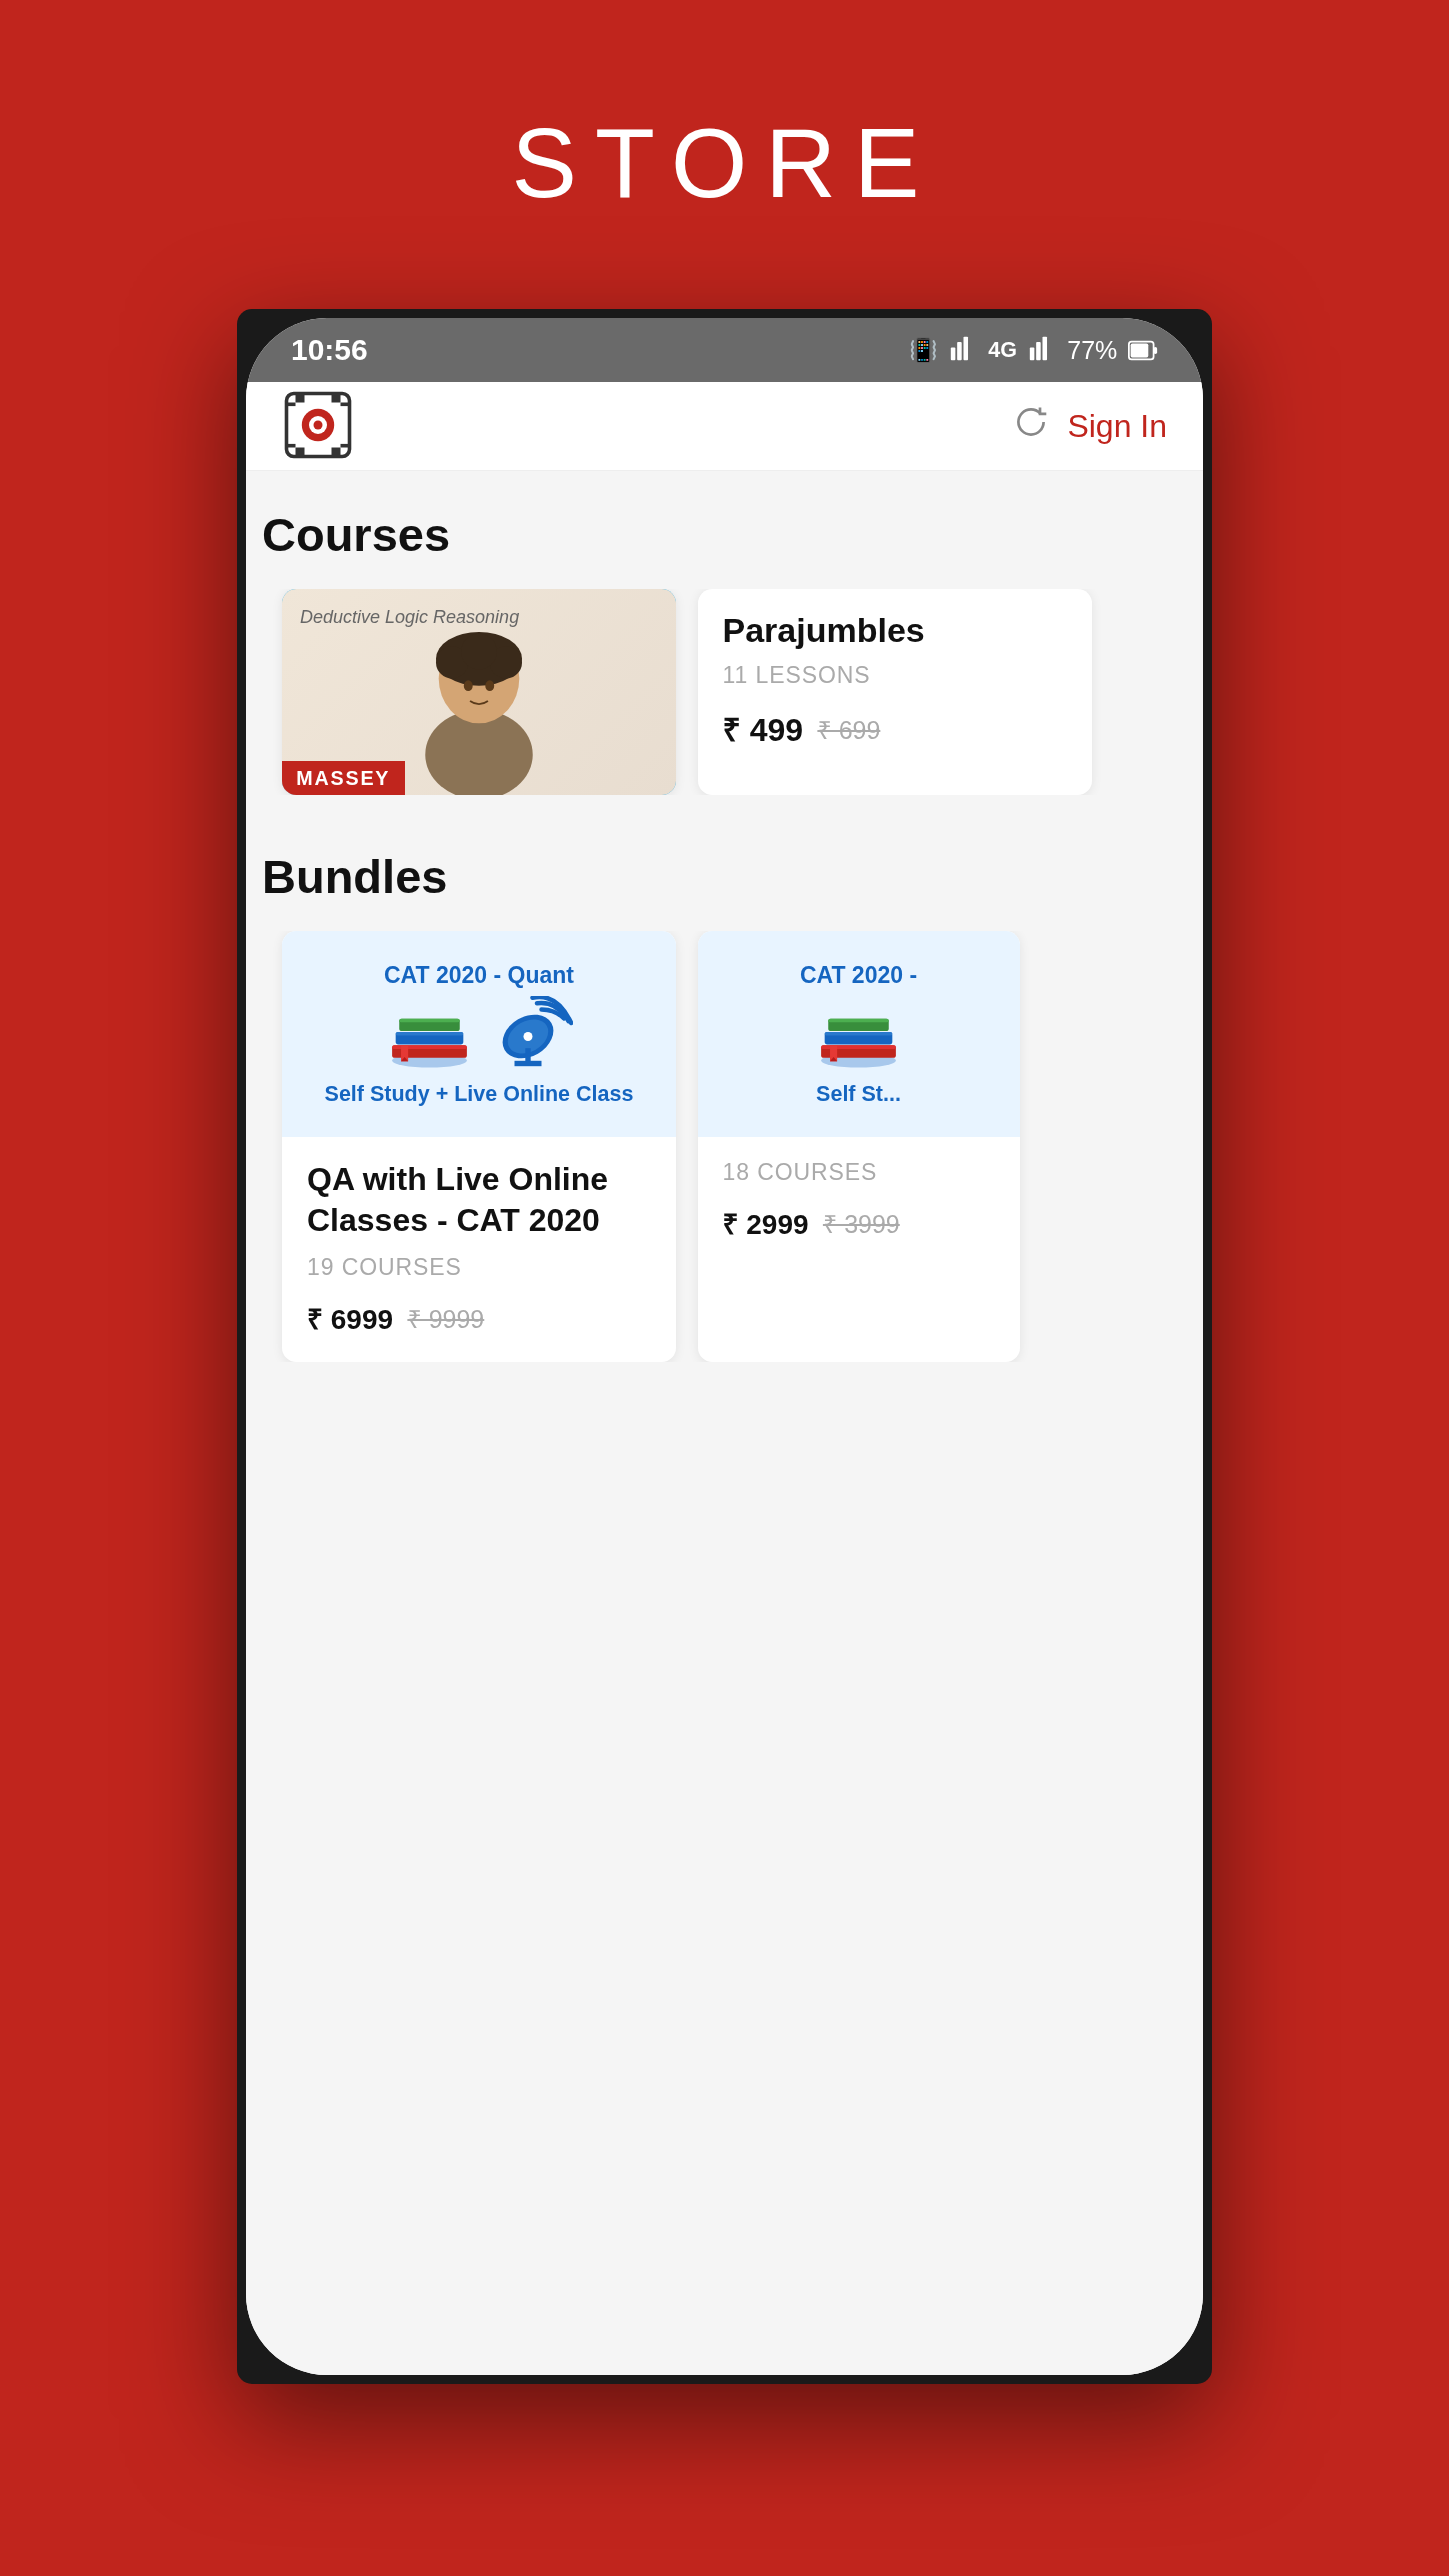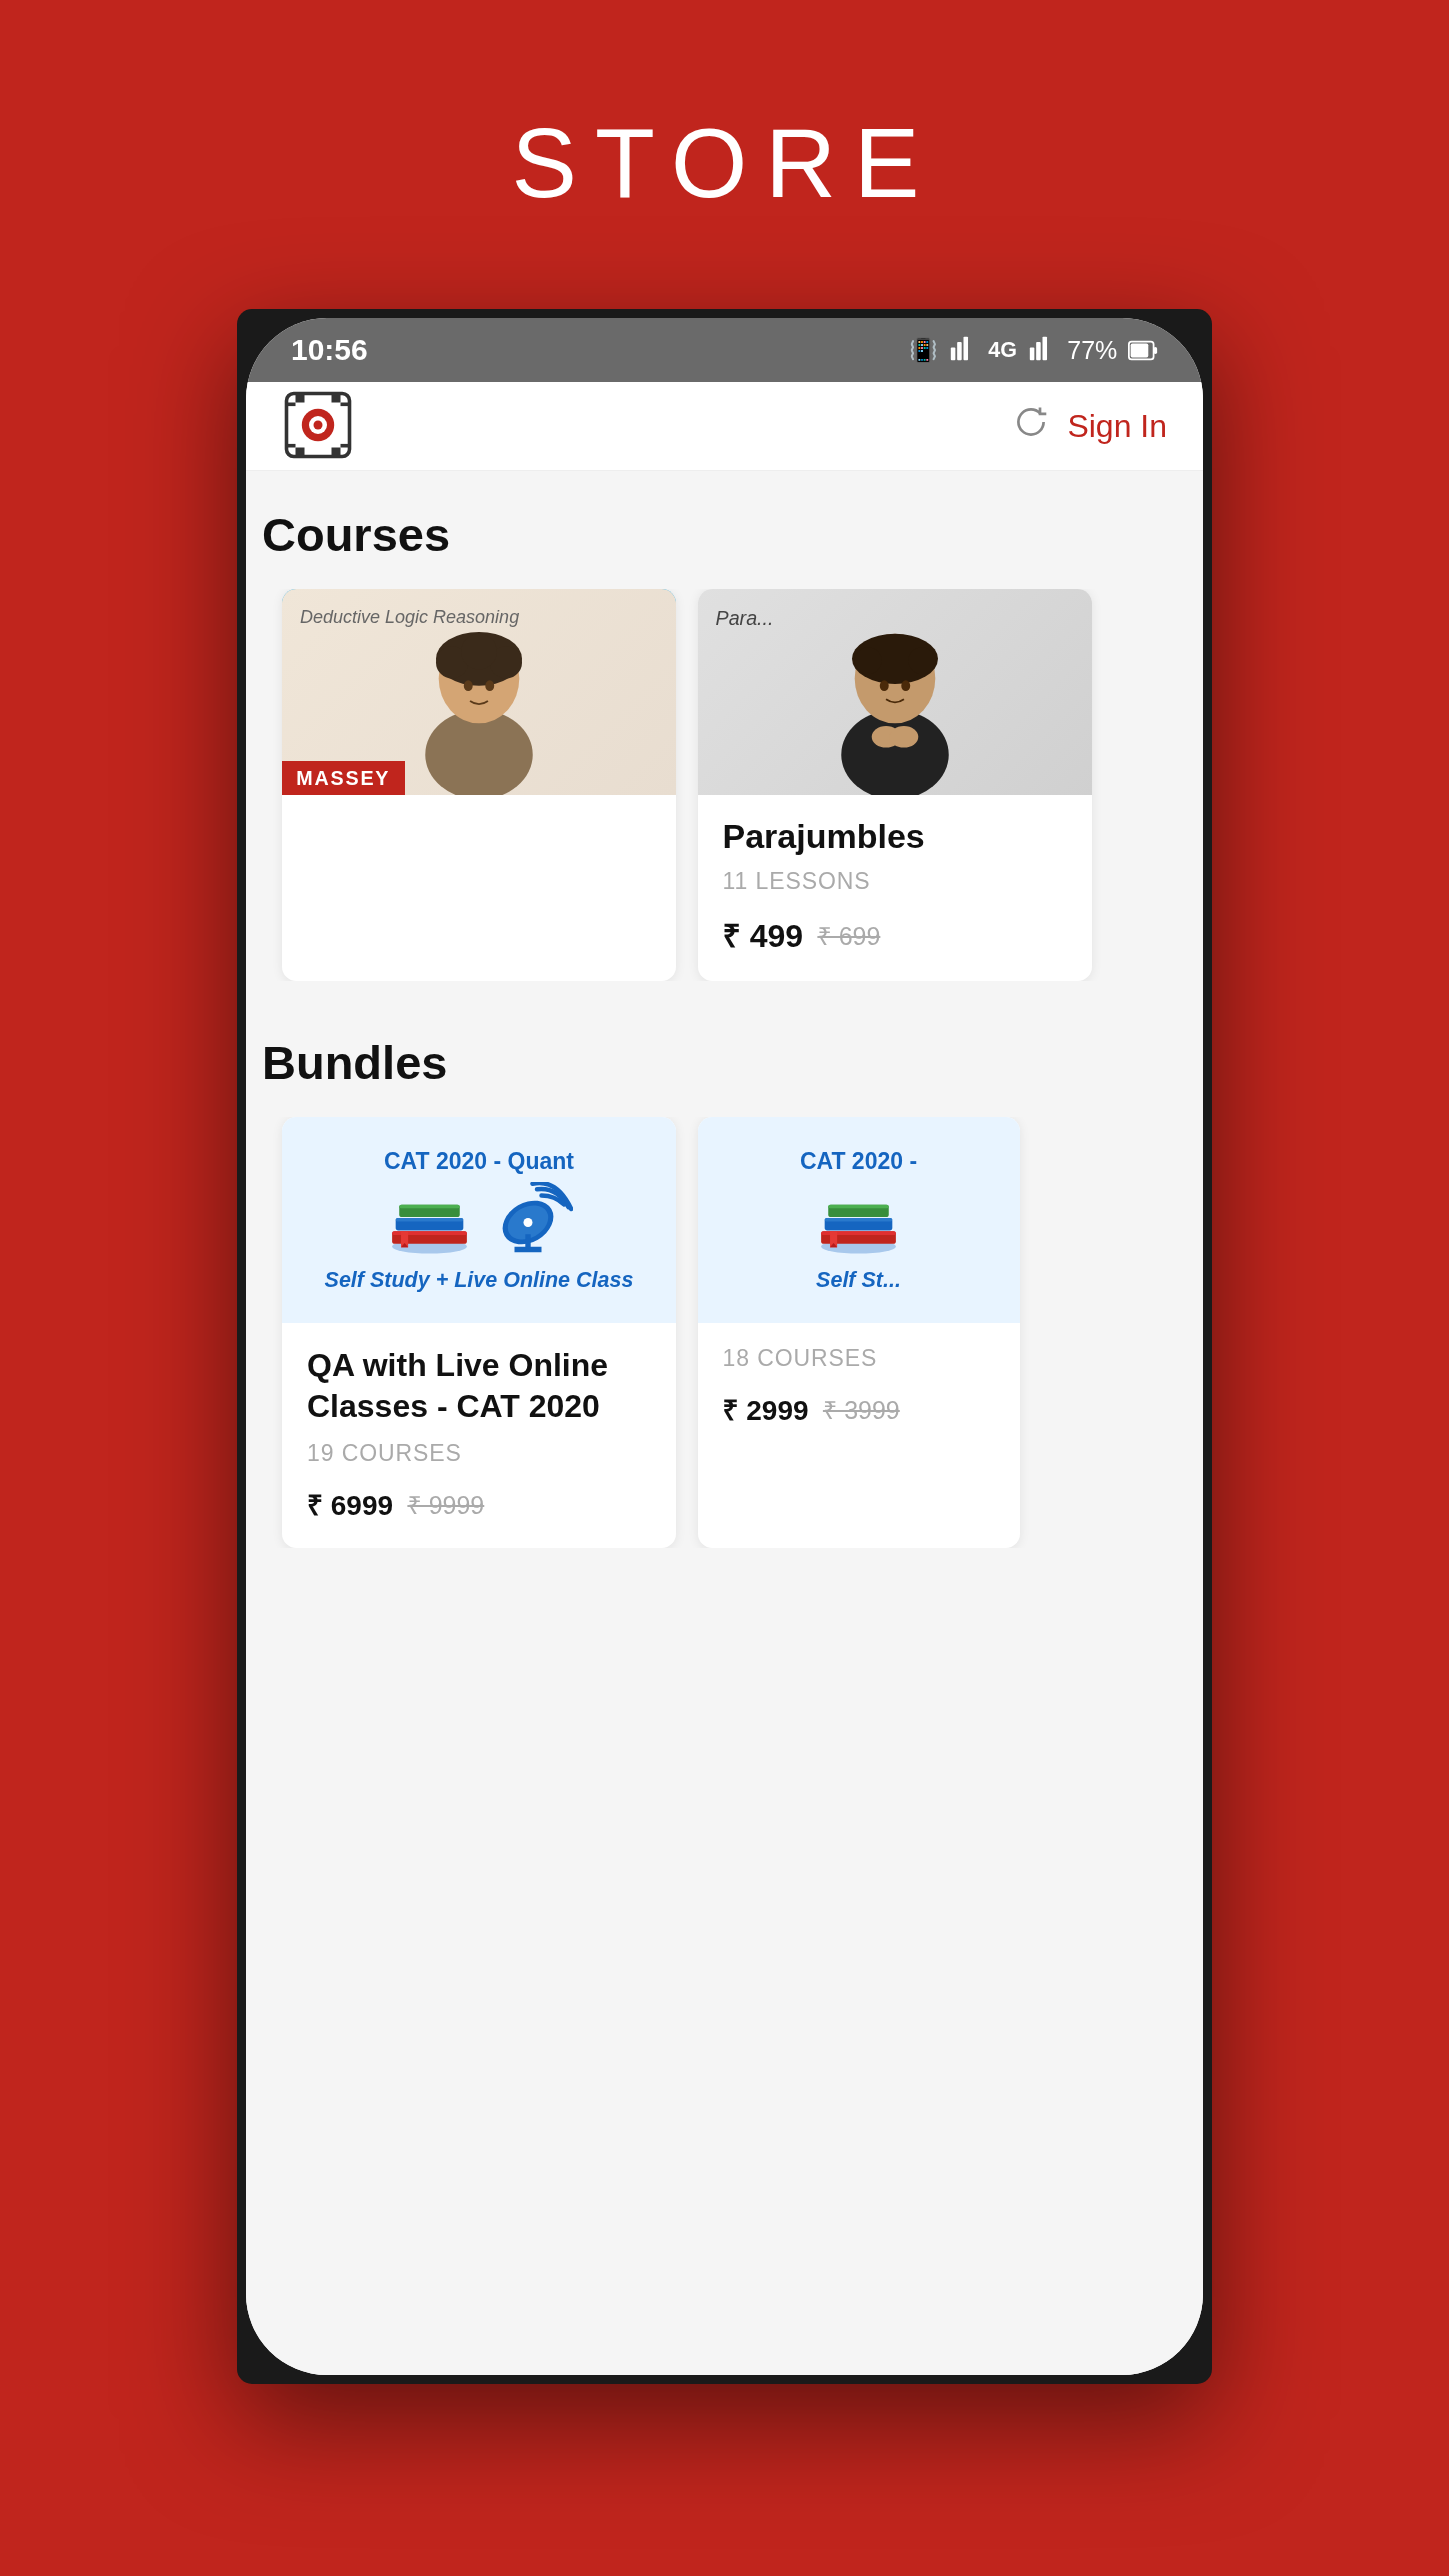--- a/index.html
+++ b/index.html
@@ -268,21 +268,20 @@
       width: 81px;
       height: 72px;
     }
 
     .bundle-subtitle-img {
       color: #1565c0;
       font-size: 21.5px;
       font-weight: bold;
       margin-top: 14px;
       text-align: center;
-      font-style: italic;
     }
 
     .bundle-card-body {
       padding: 21.5px 25px 25px;
     }
 
     .bundle-name {
       font-size: 32px;
       font-weight: bold;
       color: #111;
@@ -422,43 +421,20 @@
                   <ellipse cx="98" cy="108" rx="5" ry="6" fill="#5a3a1a"></ellipse>
                   <ellipse cx="122" cy="108" rx="5" ry="6" fill="#5a3a1a"></ellipse>
                   <path d="M100 125 Q110 132 120 125" stroke="#5a3a1a" stroke-width="2" fill="none"></path>
                 </svg>
               </div>
               <div class="massey-label">MASSEY</div>
             </div>
           </div>
 
           <div class="course-card">
-            <div class="course-card-img parajumbles-bg">
-              <div class="parajumbles-bg" style="width:100%;height:100%;display:flex;align-items:flex-end;justify-content:center;background:linear-gradient(135deg,#e0e0e0,#d0d0d0)">
-                <span class="whiteboard-text" style="top:18px;left:18px;position:absolute;font-size:19.7px;color:#444;font-style:italic;">Para...</span>
-
-                <svg class="person-svg" viewBox="0 0 220 230">
-
-                  <ellipse cx="110" cy="185" rx="60" ry="50" fill="#222"></ellipse>
-
-                  <ellipse cx="110" cy="100" rx="45" ry="50" fill="#C49A6C"></ellipse>
-
-                  <ellipse cx="110" cy="78" rx="48" ry="28" fill="#2a1a0a"></ellipse>
-                  <circle cx="80" cy="80" r="15" fill="#2a1a0a"></circle>
-                  <circle cx="140" cy="80" r="15" fill="#2a1a0a"></circle>
-
-                  <ellipse cx="98" cy="108" rx="5" ry="6" fill="#4a2a0a"></ellipse>
-                  <ellipse cx="122" cy="108" rx="5" ry="6" fill="#4a2a0a"></ellipse>
-                  <path d="M100 123 Q110 130 120 123" stroke="#4a2a0a" stroke-width="2" fill="none"></path>
-
-                  <ellipse cx="100" cy="165" rx="16" ry="12" fill="#C49A6C"></ellipse>
-                  <ellipse cx="120" cy="165" rx="16" ry="12" fill="#C49A6C"></ellipse>
-                </svg>
-              </div>
-            </div>
             <div class="course-card-body">
               <div class="course-name">Parajumbles</div>
               <div class="course-lessons">11 LESSONS</div>
               <div class="course-price">
                 <span class="price-current">₹ 499</span>
                 <span class="price-original">₹ 699</span>
               </div>
             </div>
           </div>
 

